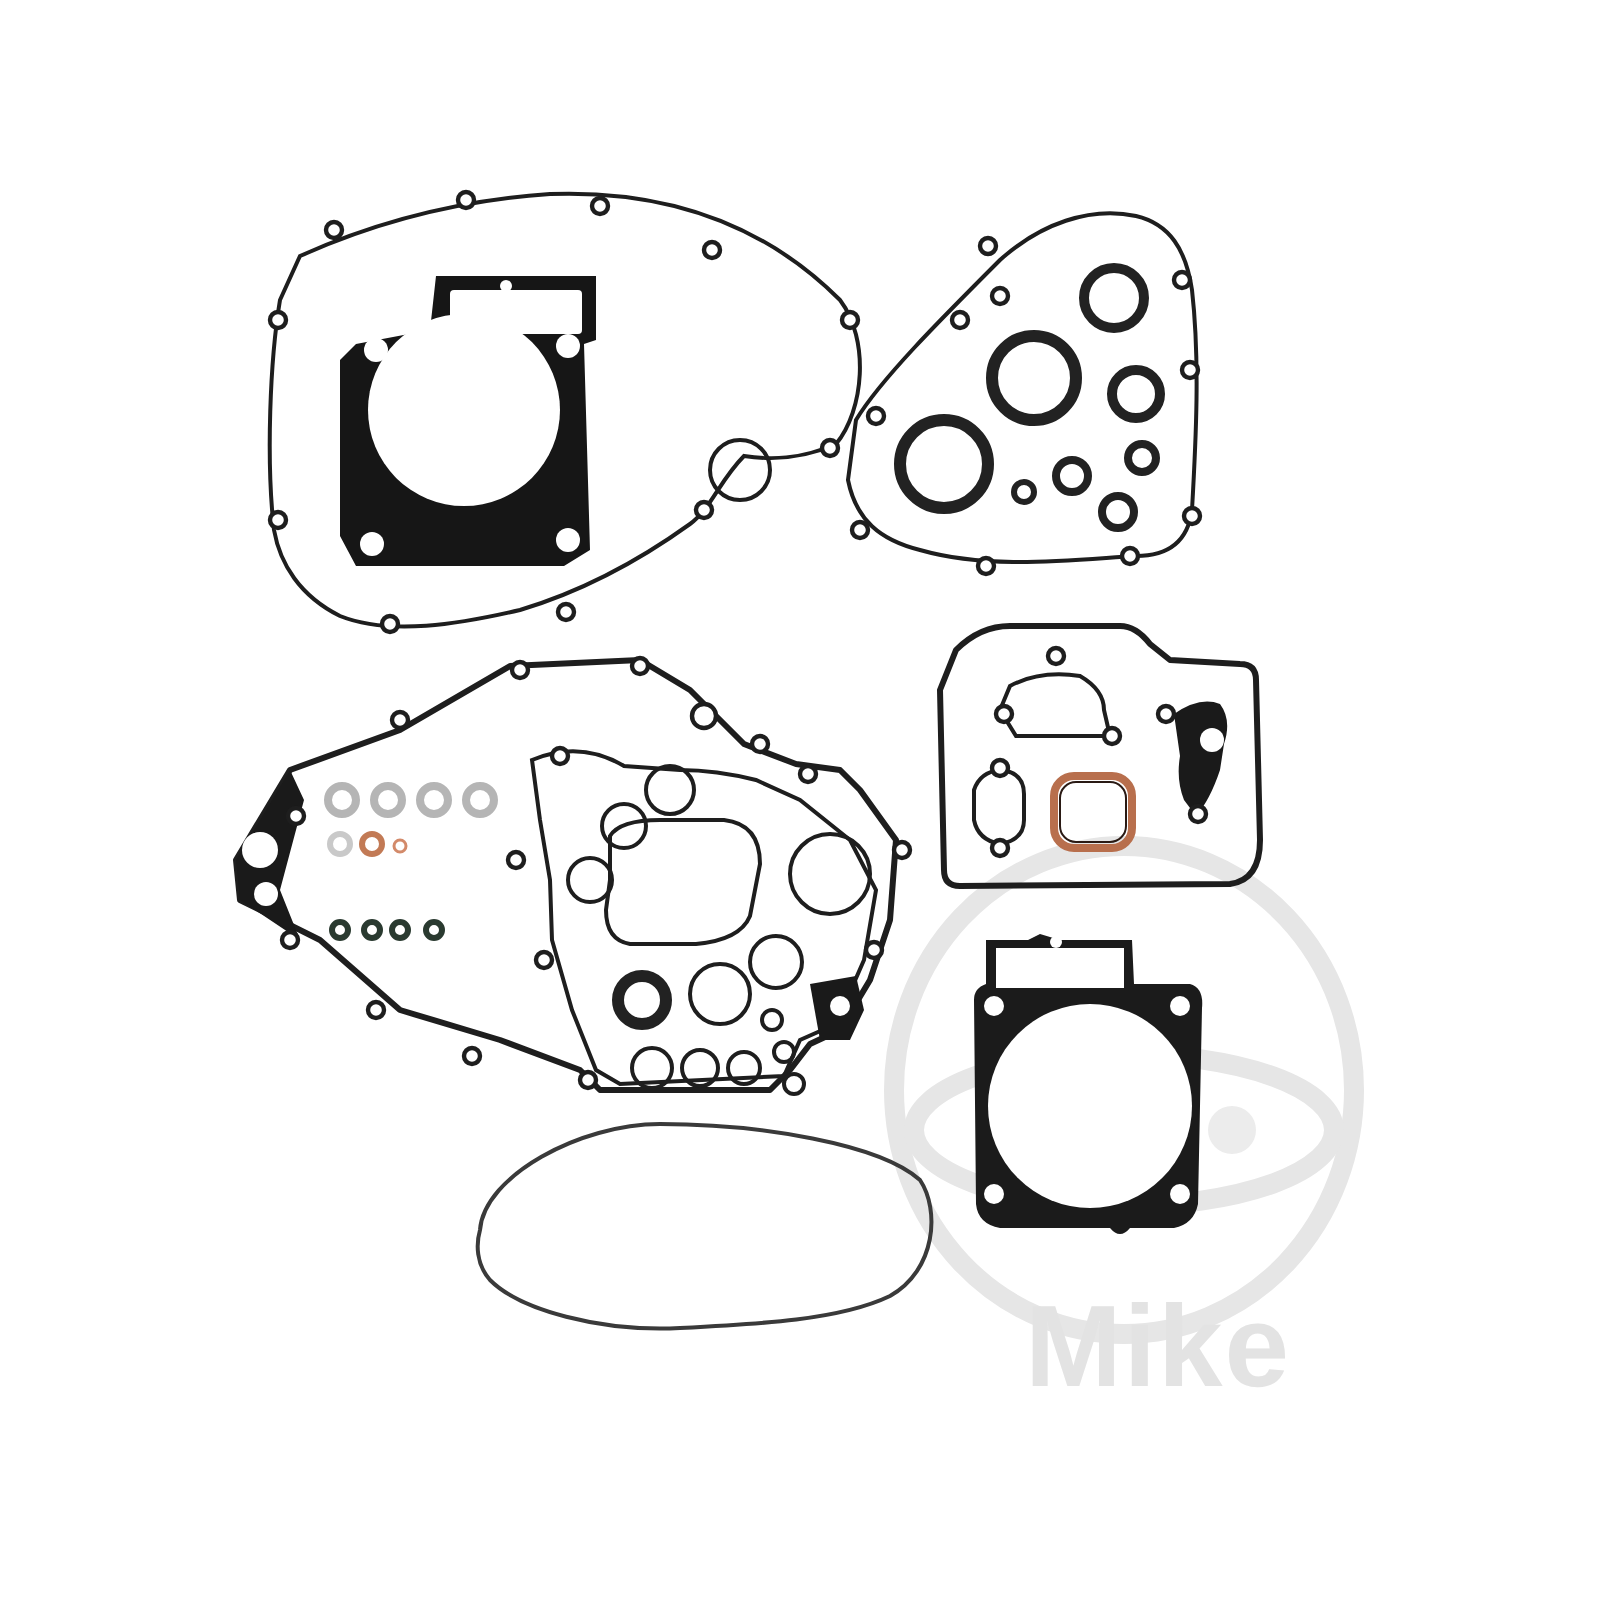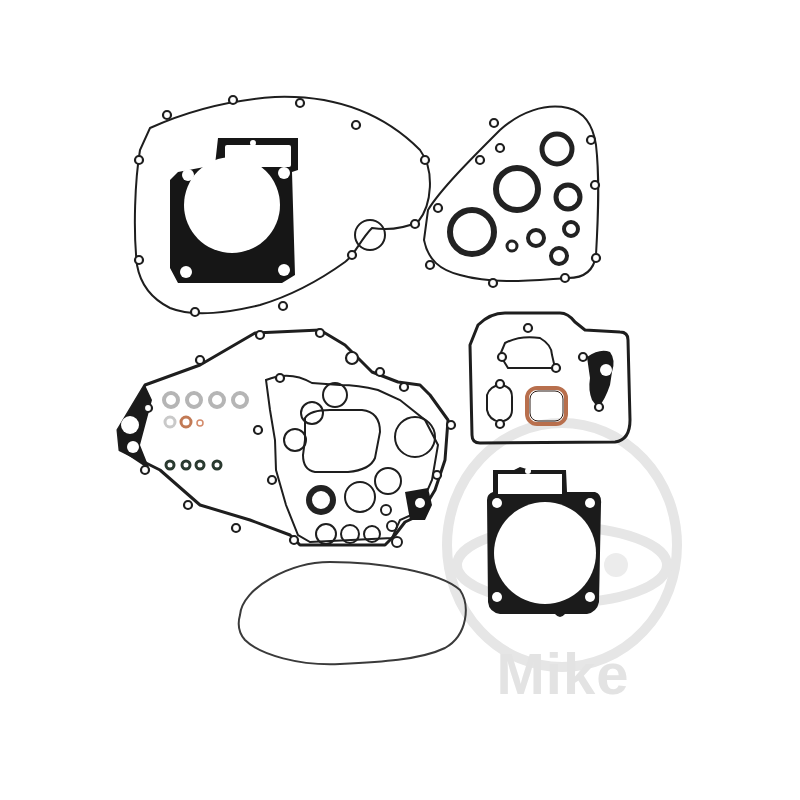--- a/index.html
+++ b/index.html
@@ -1,19 +1,19 @@
 <!DOCTYPE html>
 <html><head>
 <meta charset="utf-8">
 <style>
   html, body { margin: 0; padding: 0; background: #ffffff; }
   body { width: 800px; height: 800px; position: relative; overflow: hidden; font-family: "Liberation Sans", sans-serif; }
   .stage { position: absolute; left: 0; top: 0; width: 800px; height: 800px; }
   .watermark-text {
-    position: absolute; left: 478px; top: 640px; width: 170px; text-align: center;
+    position: absolute; left: 494px; top: 640px; width: 170px; text-align: center;
     font-family: "Liberation Sans", sans-serif; font-weight: bold; font-size: 58px;
     color: #e3e3e3; letter-spacing: 1px;
   }
   svg { position: absolute; left: 0; top: 0; }
   .g { fill: none; stroke: #1e1e1e; stroke-width: 3; stroke-linejoin: round; }
   .gt { fill: none; stroke: #1e1e1e; stroke-width: 2; }
   .hole { fill: #ffffff; stroke: #1e1e1e; stroke-width: 2.2; }
   .seal { fill: none; stroke: #222; }
   .wm { fill: none; stroke: #e6e6e6; stroke-width: 10; }
 </style>

